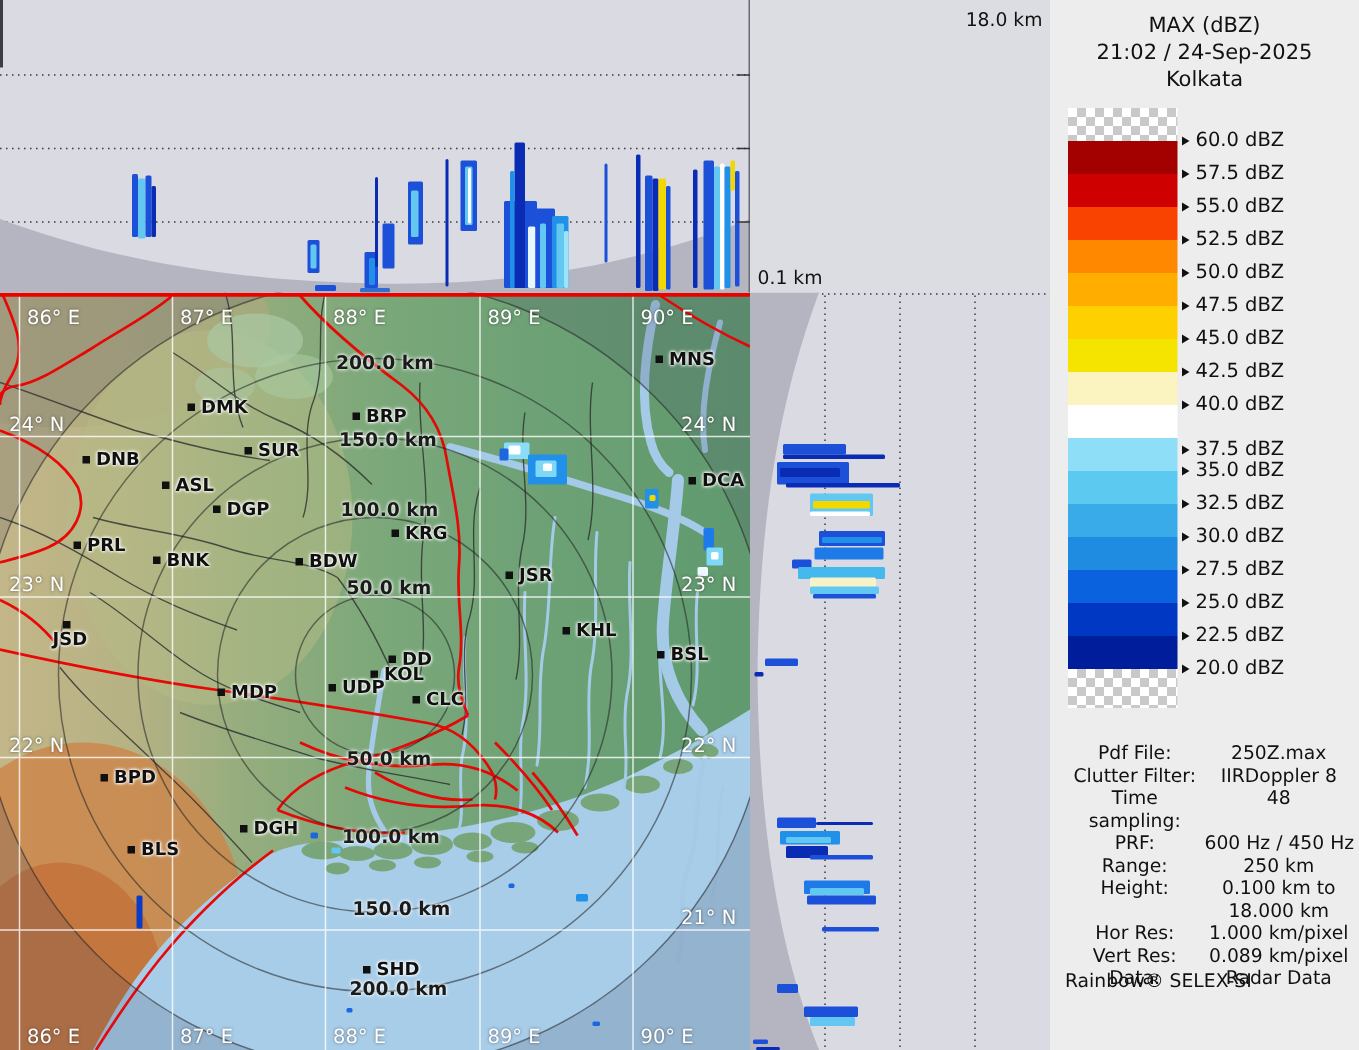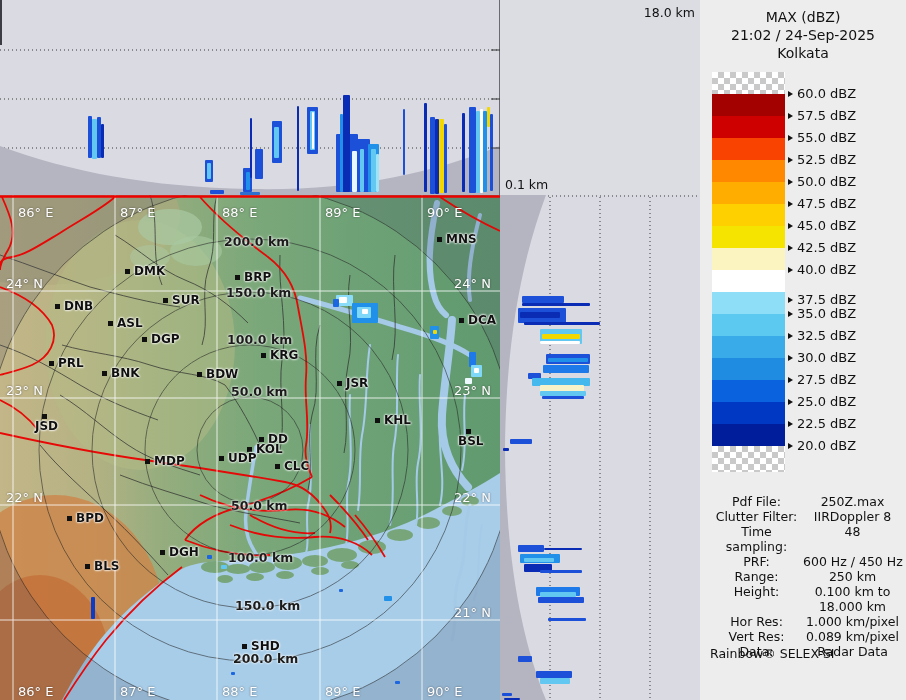--- a/index.html
+++ b/index.html
@@ -366,21 +366,21 @@
           <div class="city-name">DCA</div>
         </div>
         <div class="city" style="left: 337px; top: 181px;">
           <div class="city-dot"></div>
           <div class="city-name">JSR</div>
         </div>
         <div class="city" style="left: 375px; top: 218px;">
           <div class="city-dot"></div>
           <div class="city-name">KHL</div>
         </div>
-        <div class="city" style="left: 454px; top: 234px; flex-direction: column;">
+        <div class="city" style="left: 438px; top: 234px;">
           <div class="city-dot"></div>
           <div class="city-name">BSL</div>
         </div>
         <div class="city" style="left: 259px; top: 237px;">
           <div class="city-dot"></div>
           <div class="city-name">DD</div>
         </div>
         <div class="city" style="left: 247px; top: 247px;">
           <div class="city-dot"></div>
           <div class="city-name">KOL</div>

